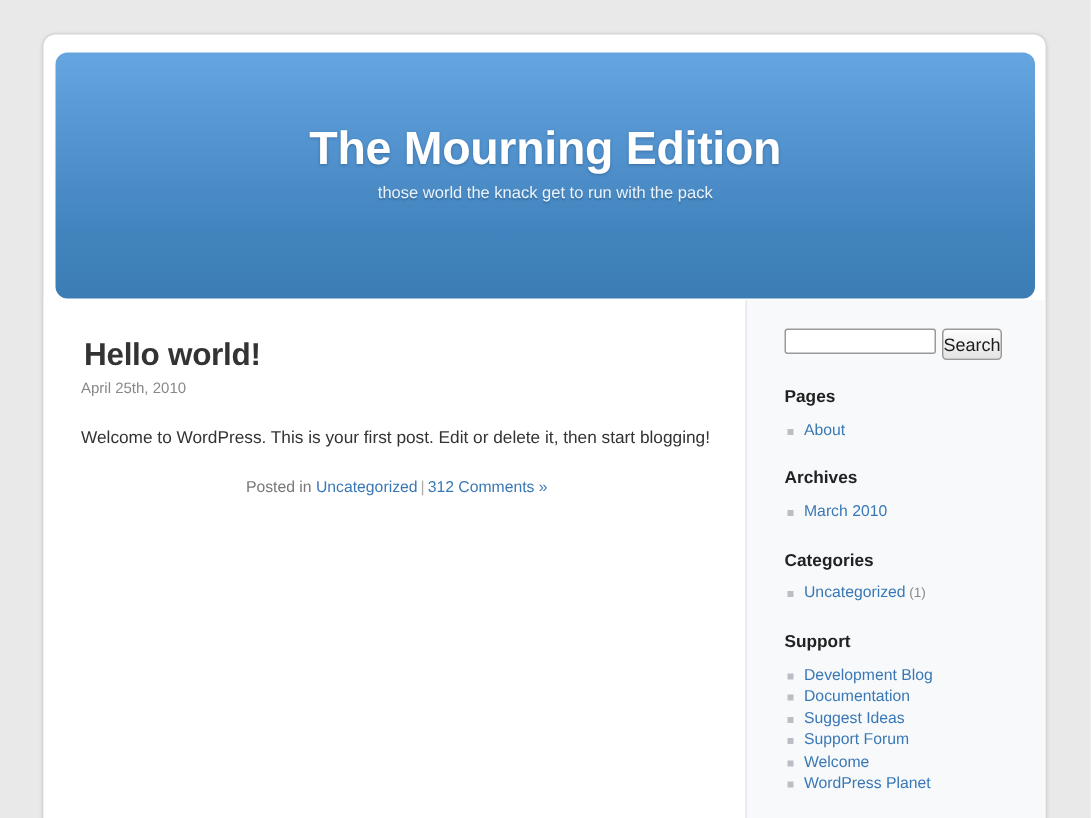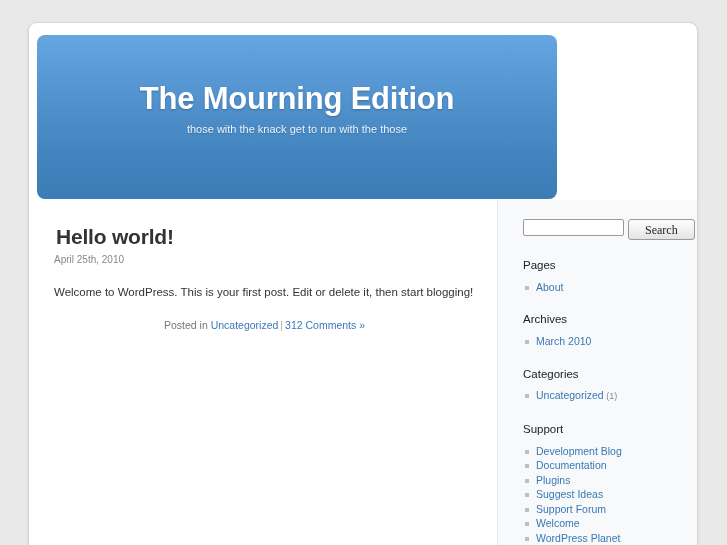--- a/index.html
+++ b/index.html
@@ -28,21 +28,21 @@
     box-sizing: border-box;
     box-shadow: 0 1px 3px rgba(0,0,0,0.10);
     overflow: hidden;
   }
 
   
   #site-header {
     position: absolute;
     left: 8px;
     top: 12px;
-    width: 520px;
+    width: 653px;
     height: 164px;
     border-radius: 8px;
     background: linear-gradient(to bottom, #66a6e0 0%, #5c9cd8 18%, #4e8ec9 48%, #4285be 72%, #3b7cb4 100%);
     overflow: hidden;
   }
 
   #site-title {
     position: absolute;
     top: 48px;
     left: 0;
@@ -157,41 +157,41 @@
     font-family: "Liberation Sans", sans-serif;
     font-size: 11px;
     padding: 0 3px;
     color: #222;
     outline: none;
   }
 
   #search-submit {
     margin-left: 4px;
     height: 21px;
-    padding: 0 16px;
+    padding: 0 0;
     box-sizing: border-box;
     border: 1px solid #9a9a9a;
     border-radius: 3px;
     background: linear-gradient(to bottom, #fdfdfd 0%, #f1f1f1 52%, #e3e3e3 100%);
-    font-family: Liberation Serif, serif;
+    font-family: Liberation Sans, sans-serif;
     font-size: 12px;
     color: #1d1d1d;
     cursor: pointer;
     line-height: 1;
   }
 
   .widget {
     margin: 0 0 0 0;
     padding: 19px 10px 0 25px;
   }
 
   .widget-title {
     margin: 0;
     font-size: 11.5px;
-    font-weight: normal;
+    font-weight: bold;
     color: #222222;
     line-height: 1.2;
   }
 
   .widget-list {
     list-style: none;
     margin: 7px 0 0 0;
     padding: 0 0 0 13px;
   }
 
@@ -222,21 +222,21 @@
     font-size: 9px;
   }
 </style>
 </head>
 <body>
 
 <div id="page-wrap">
 
   <div id="site-header">
     <div id="site-title">The Mourning Edition</div>
-    <div id="site-description">those with the knack get to run with the those</div>
+    <div id="site-description">those world the knack get to run with the pack</div>
   </div>
 
   <div id="main-area">
 
     <div id="content-col">
       <article>
         <h2 class="post-title">Hello world!</h2>
         <div class="post-date">April 25th, 2010</div>
         <p class="post-body">Welcome to WordPress. This is your first post. Edit or delete it, then start blogging!</p>
         <div class="post-meta">
@@ -270,21 +270,20 @@
             <h3 class="widget-title">Categories</h3>
             <ul class="widget-list">
               <li><a href="#">Uncategorized</a><span class="count"> (1)</span></li>
             </ul>
           </div>
           <div class="widget">
             <h3 class="widget-title">Support</h3>
             <ul class="widget-list">
               <li><a href="#">Development Blog</a></li>
               <li><a href="#">Documentation</a></li>
-              <li><a href="#">Plugins</a></li>
               <li><a href="#">Suggest Ideas</a></li>
               <li><a href="#">Support Forum</a></li>
               <li><a href="#">Welcome</a></li>
               <li><a href="#">WordPress Planet</a></li>
             </ul>
           </div>
         </div>
 
     </div>
 

